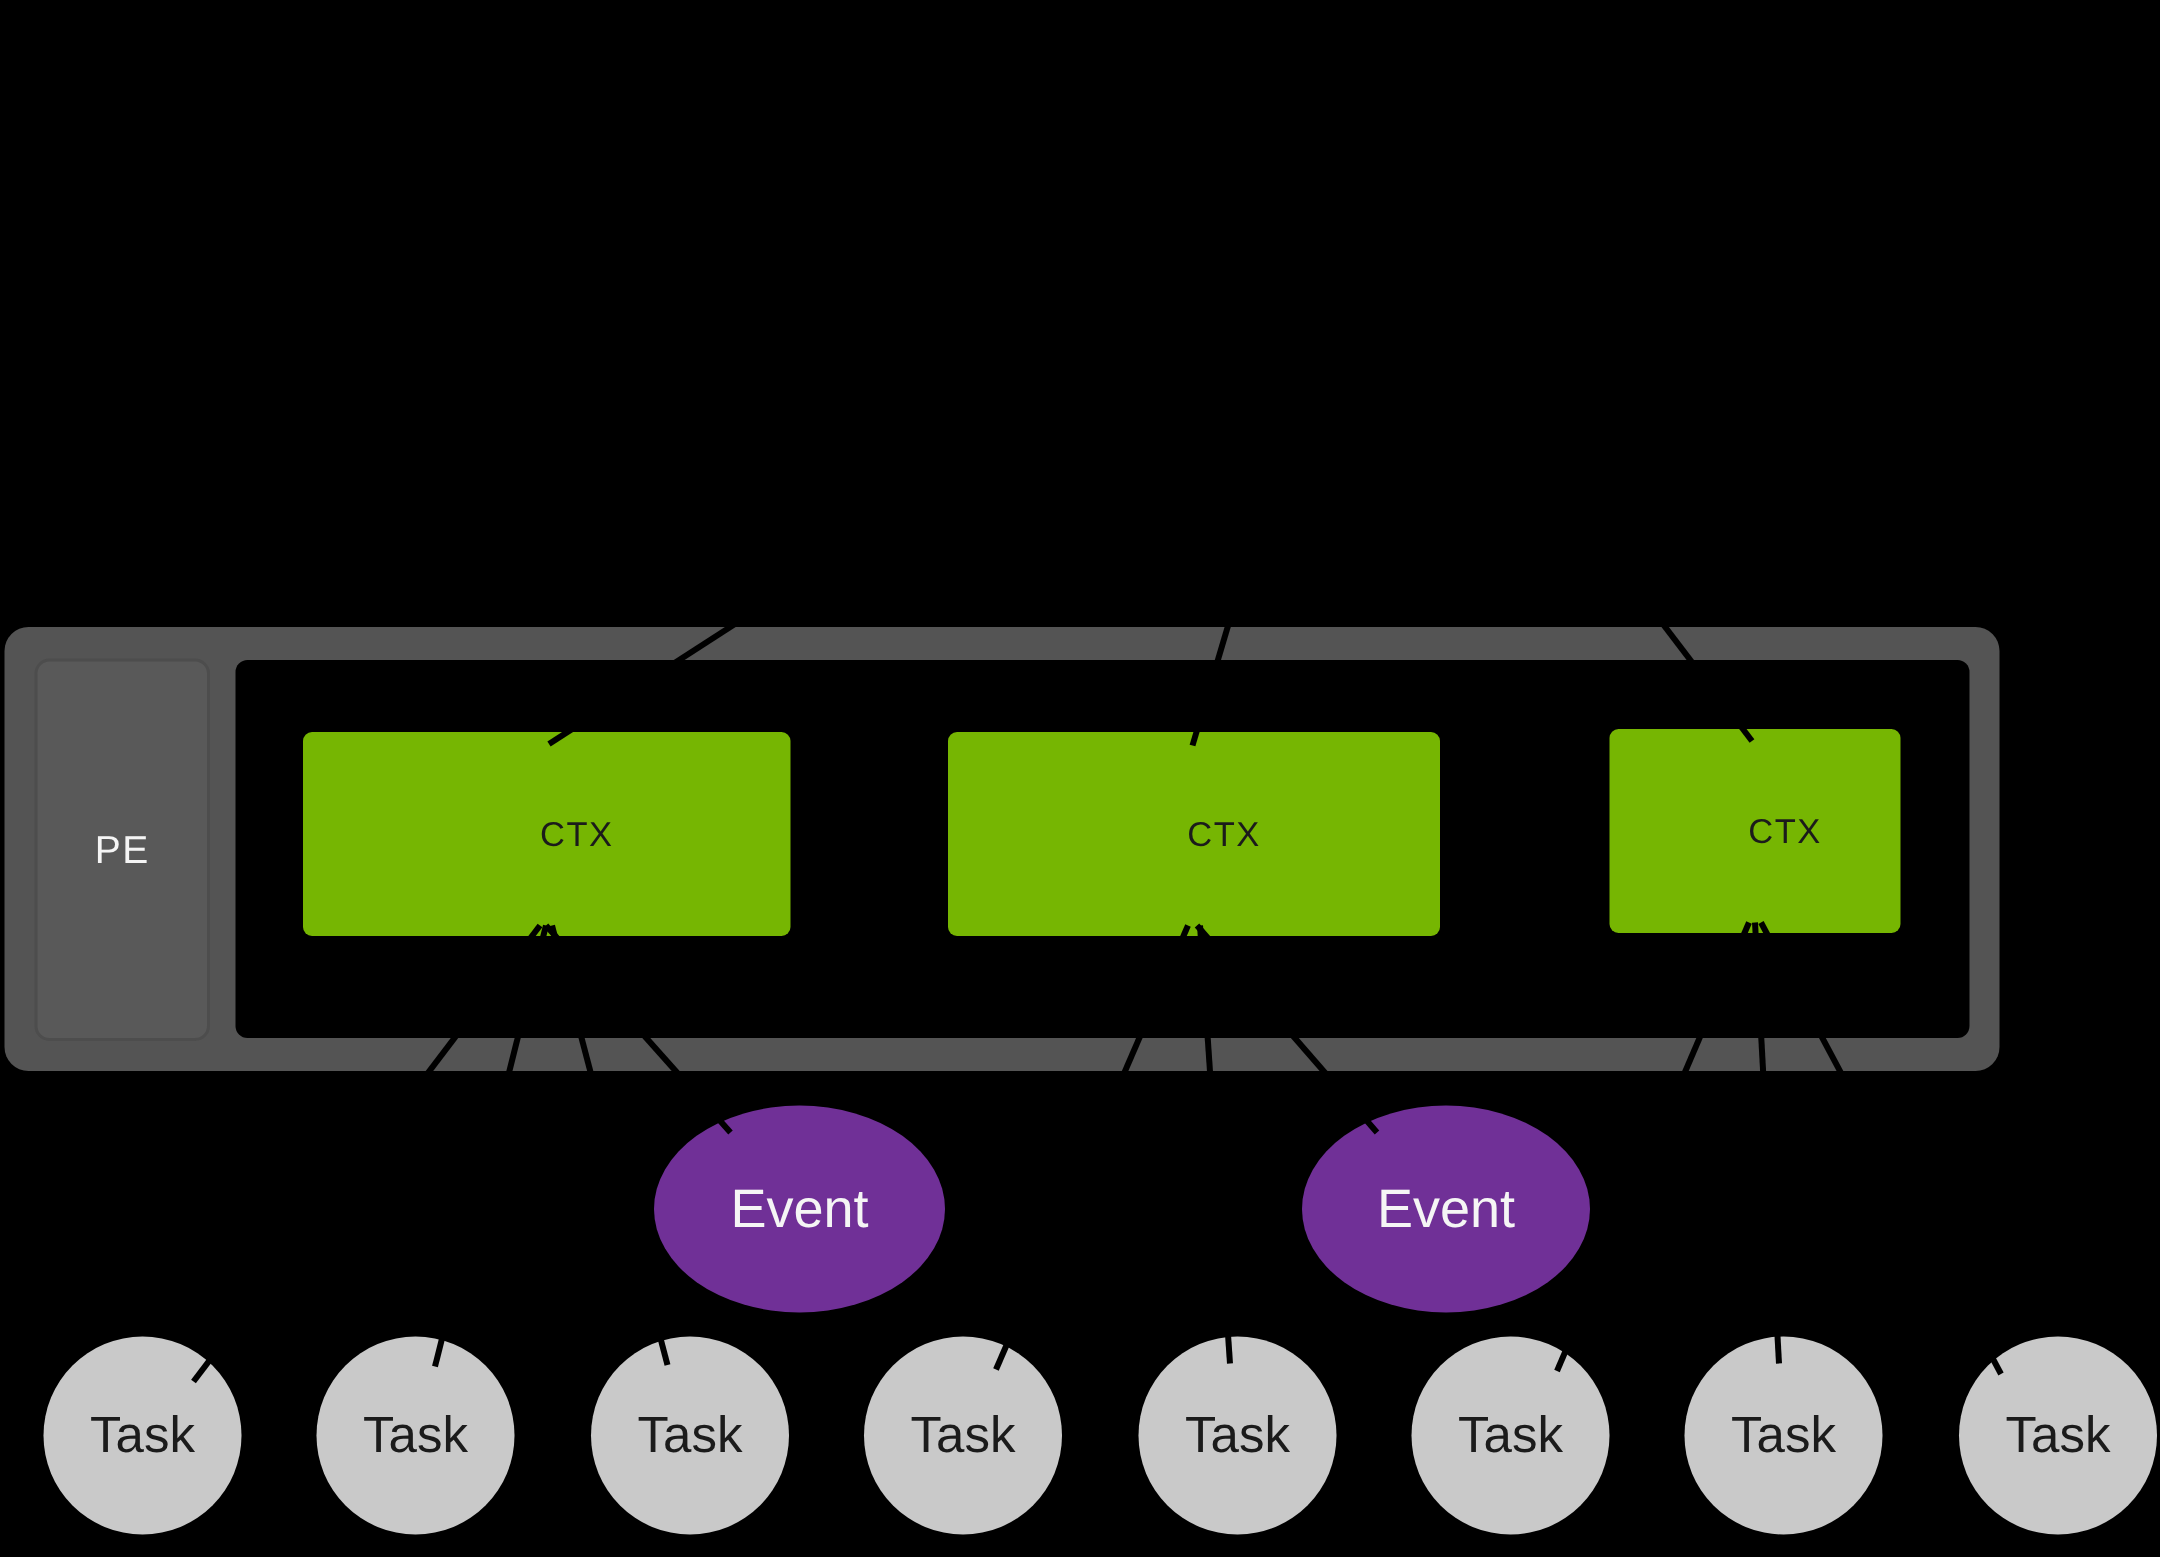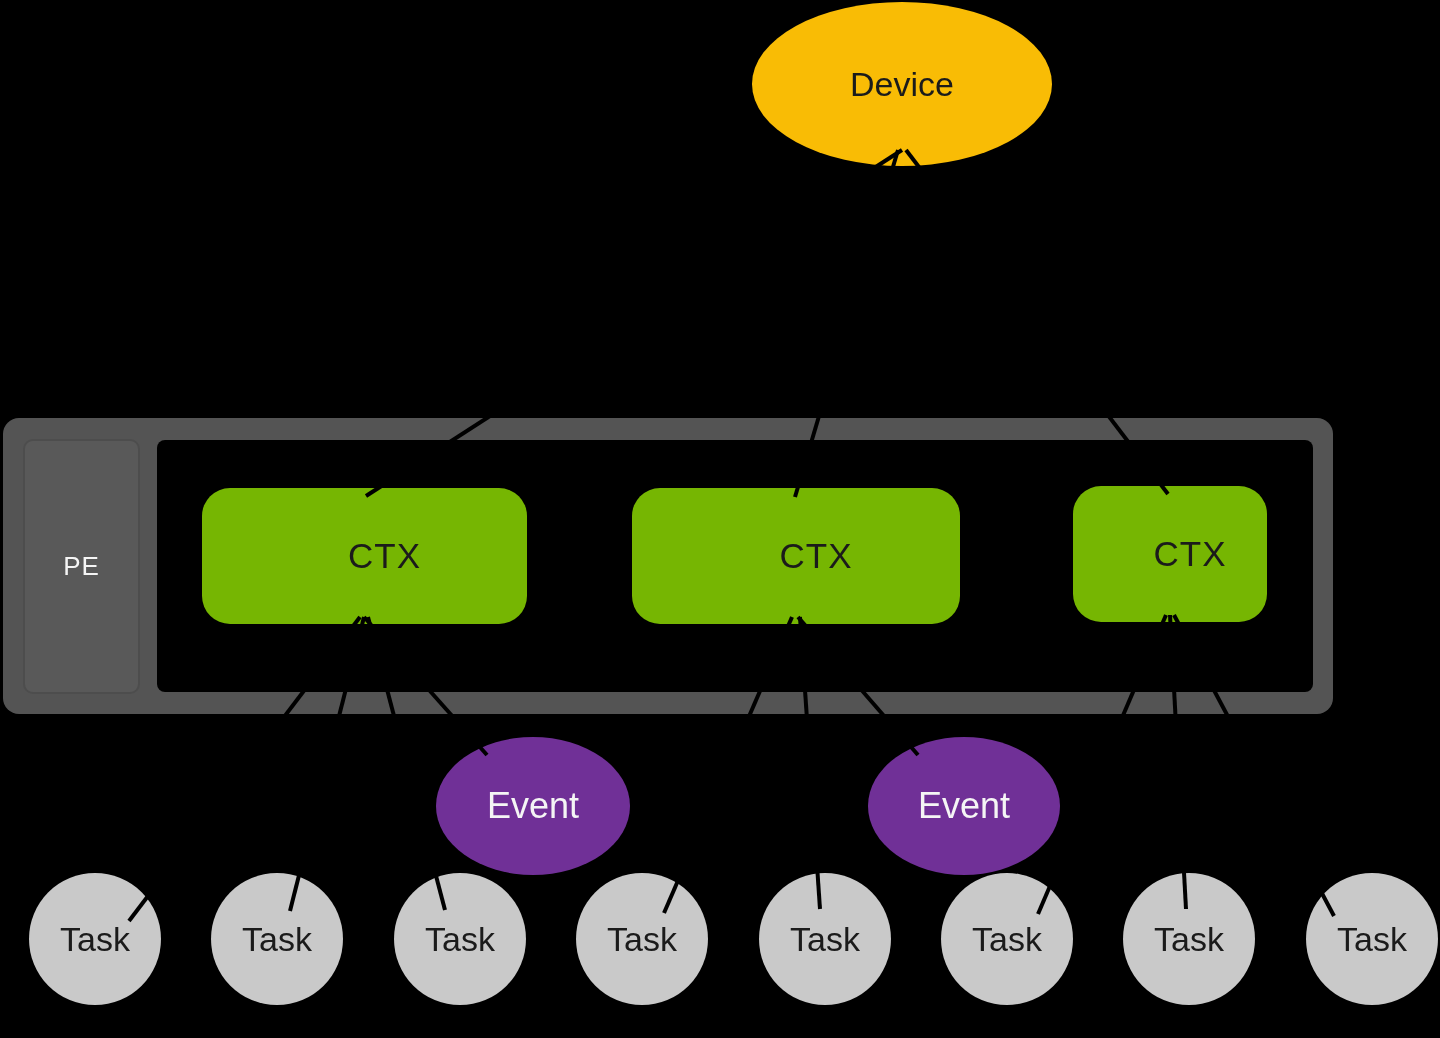--- a/index.html
+++ b/index.html
@@ -55,41 +55,41 @@
     left: 20px; top: 21px;
     width: 117px; height: 255px;
     border-radius: 10px;
     background: var(--pe_fill, #595959);
     border: 2px solid #4d4d4d;
     font-size: 26px;
     letter-spacing: 1px;
   }
   .ctx {
     background: var(--ctx_fill, #76b602);
-    border-radius: 28px;
-    font-size: 35px;
+    border-radius: 6px;
+    font-size: 23px;
     letter-spacing: 1px;
     padding-left: 40px;
   }
   .ctx1 { left: 199px;  top: 70px; width: 325px; height: 136px; }
   .ctx2 { left: 629px;  top: 70px; width: 328px; height: 136px; }
   .ctx3 { left: 1070px; top: 68px; width: 194px; height: 136px; }
 
   
   .event {
     border-radius: 50%;
     background: var(--event_fill, #703097);
     font-size: 36px;
   }
   .event1 { left: 436px; top: 737px; width: 194px; height: 138px; }
   .event2 { left: 868px; top: 737px; width: 192px; height: 138px; }
 
   
   .task {
-    top: 873px;
+    top: 891px;
     width: 132px; height: 132px;
     border-radius: 50%;
     background: var(--task_fill, #c9c9c9);
     font-size: 34px;
   }
   .task1 { left: 29px; }
   .task2 { left: 211px; }
   .task3 { left: 394px; }
   .task4 { left: 576px; }
   .task5 { left: 759px; }
@@ -106,23 +106,20 @@
   .edges line {
     stroke: var(--edge_color, #000);
     stroke-width: 4;
   }
 </style>
 </head>
 <body>
 
 <div class="stage">
 
-  <div class="node device">
-    <span class="label-dark">Device</span>
-  </div>
 
   <div class="frame">
     <div class="frame-inner"></div>
     <div class="node pe">
       <span class="label-light">PE</span>
     </div>
     <div class="node ctx ctx1">
       <span class="label-dark">CTX</span>
     </div>
     <div class="node ctx ctx2">

